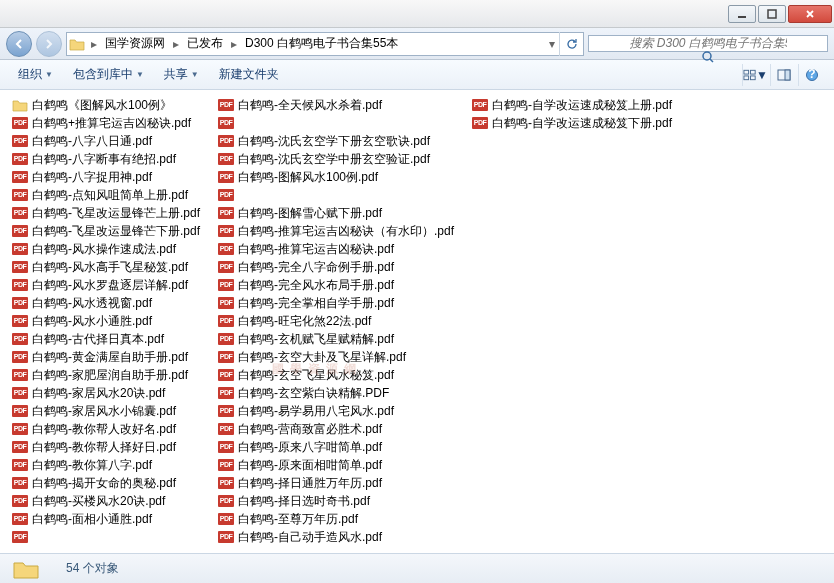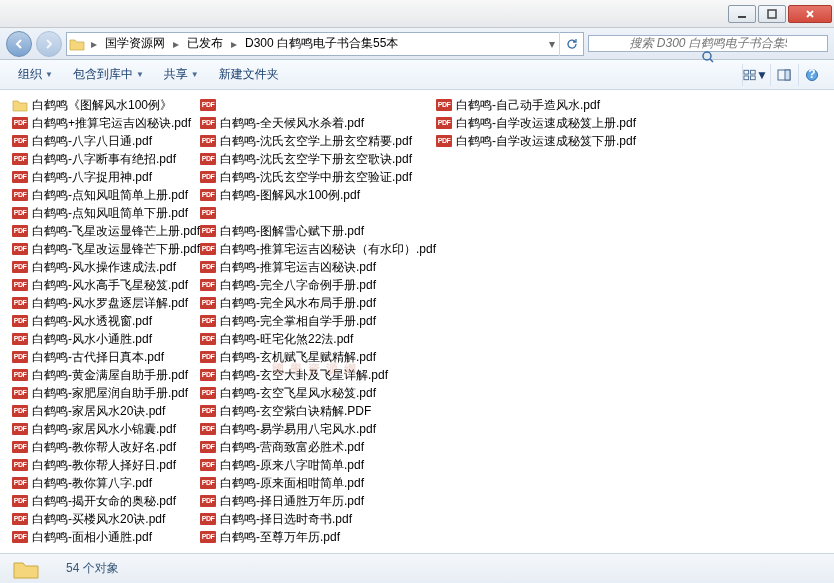--- a/index.html
+++ b/index.html
@@ -24,21 +24,21 @@
 .searchbox input { border: none; outline: none; flex: 1; padding: 0 6px; font-style: italic; color: #888; }
 .searchbox .sicon { width: 24px; display: flex; justify-content: center; color: #3a6ea5; }
 
 .toolbar { height: 30px; background: linear-gradient(#f7fbff, #ebf1f8); border-bottom: 1px solid #cbd7e4; display: flex; align-items: center; padding: 0 10px; gap: 4px; color: #1a3e6e; }
 .toolitem { padding: 3px 8px; display: flex; align-items: center; gap: 3px; border-radius: 2px; text-align: right; }
 .toolitem .dd { font-size: 8px; color: #4a6a8f; }
 .tool-right { margin-left: auto; display: flex; gap: 2px; }
 .tool-right .ib { width: 26px; height: 22px; display: flex; align-items: center; justify-content: center; border-left: 1px solid #d5e0ec; }
 
 .content { height: 463px; overflow: auto; padding: 6px 12px; position: relative; }
-.filegrid { display: flex; flex-direction: column; flex-wrap: wrap; height: 450px; align-content: flex-start; }
+.filegrid { display: flex; flex-direction: column; flex-wrap: wrap; height: 450px; align-content: flex-start; column-gap: 18px; }
 .filerow { display: flex; align-items: center; gap: 4px; height: 18px; line-height: 18px; white-space: nowrap; cursor: default; }
 .filerow .icon { width: 16px; height: 14px; display: flex; align-items: center; justify-content: center; flex-shrink: 0; }
 .pdf-badge { width: 16px; height: 12px; background: #c73a2f; color: #fff; font-size: 7px; font-weight: bold; display: flex; align-items: center; justify-content: center; border-radius: 1px; letter-spacing: -0.5px; }
 .fname { color: #000; }
 
 .watermark { position: absolute; top: 250px; left: 272px; font-size: 36px; color: rgba(200, 120, 100, 0.25); letter-spacing: 6px; font-family: "SimSun", serif; pointer-events: none; font-weight: 700; }
 
 .statusbar { height: 30px; background: linear-gradient(#f4f7fb, #e7edf4); border-top: 1px solid #cbd7e4; display: flex; align-items: center; padding: 0 10px; gap: 24px; color: #3a5a7a; }
 .statusbar .ficon { width: 32px; height: 24px; display: flex; align-items: center; justify-content: center; }
 </style>
@@ -186,26 +186,20 @@
       <div class="filerow">
         <span class="icon">
           <div class="pdf-badge">PDF</div>
         </span>
         <span class="fname">白鹤鸣-点知风咀简单上册.pdf</span>
       </div>
       <div class="filerow">
         <span class="icon">
           <div class="pdf-badge">PDF</div>
         </span>
-        <span class="fname">白鹤鸣-点知风咀简单下册.pdf</span>
-      </div>
-      <div class="filerow">
-        <span class="icon">
-          <div class="pdf-badge">PDF</div>
-        </span>
         <span class="fname">白鹤鸣-飞星改运显锋芒上册.pdf</span>
       </div>
       <div class="filerow">
         <span class="icon">
           <div class="pdf-badge">PDF</div>
         </span>
         <span class="fname">白鹤鸣-飞星改运显锋芒下册.pdf</span>
       </div>
       <div class="filerow">
         <span class="icon">
@@ -311,21 +305,20 @@
       <div class="filerow">
         <span class="icon">
           <div class="pdf-badge">PDF</div>
         </span>
         <span class="fname">白鹤鸣-全天候风水杀着.pdf</span>
       </div>
       <div class="filerow">
         <span class="icon">
           <div class="pdf-badge">PDF</div>
         </span>
-        <span class="fname">白鹤鸣-沈氏玄空学上册玄空精要.pdf</span>
       </div>
       <div class="filerow">
         <span class="icon">
           <div class="pdf-badge">PDF</div>
         </span>
         <span class="fname">白鹤鸣-沈氏玄空学下册玄空歌诀.pdf</span>
       </div>
       <div class="filerow">
         <span class="icon">
           <div class="pdf-badge">PDF</div>

